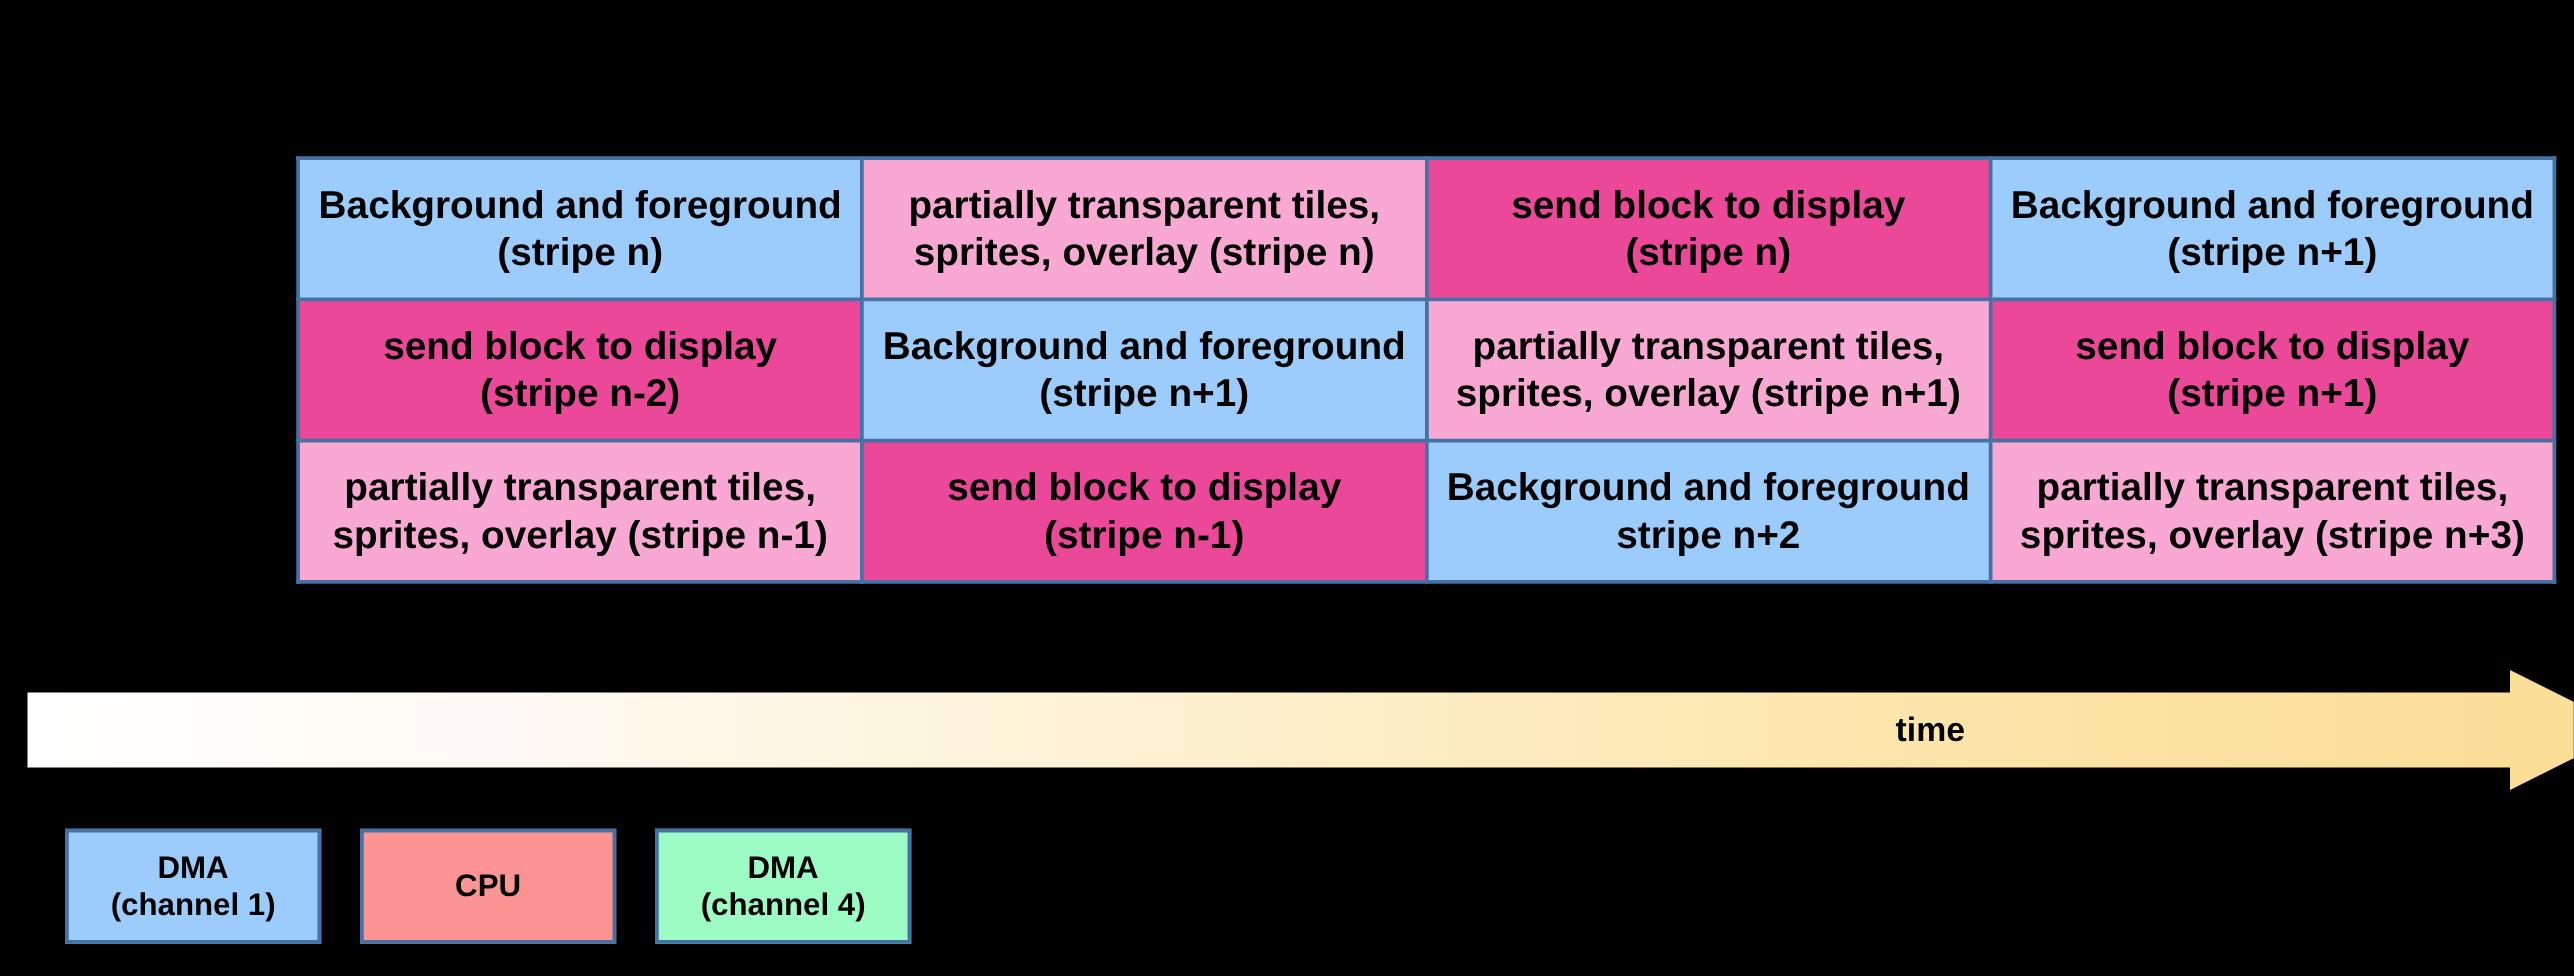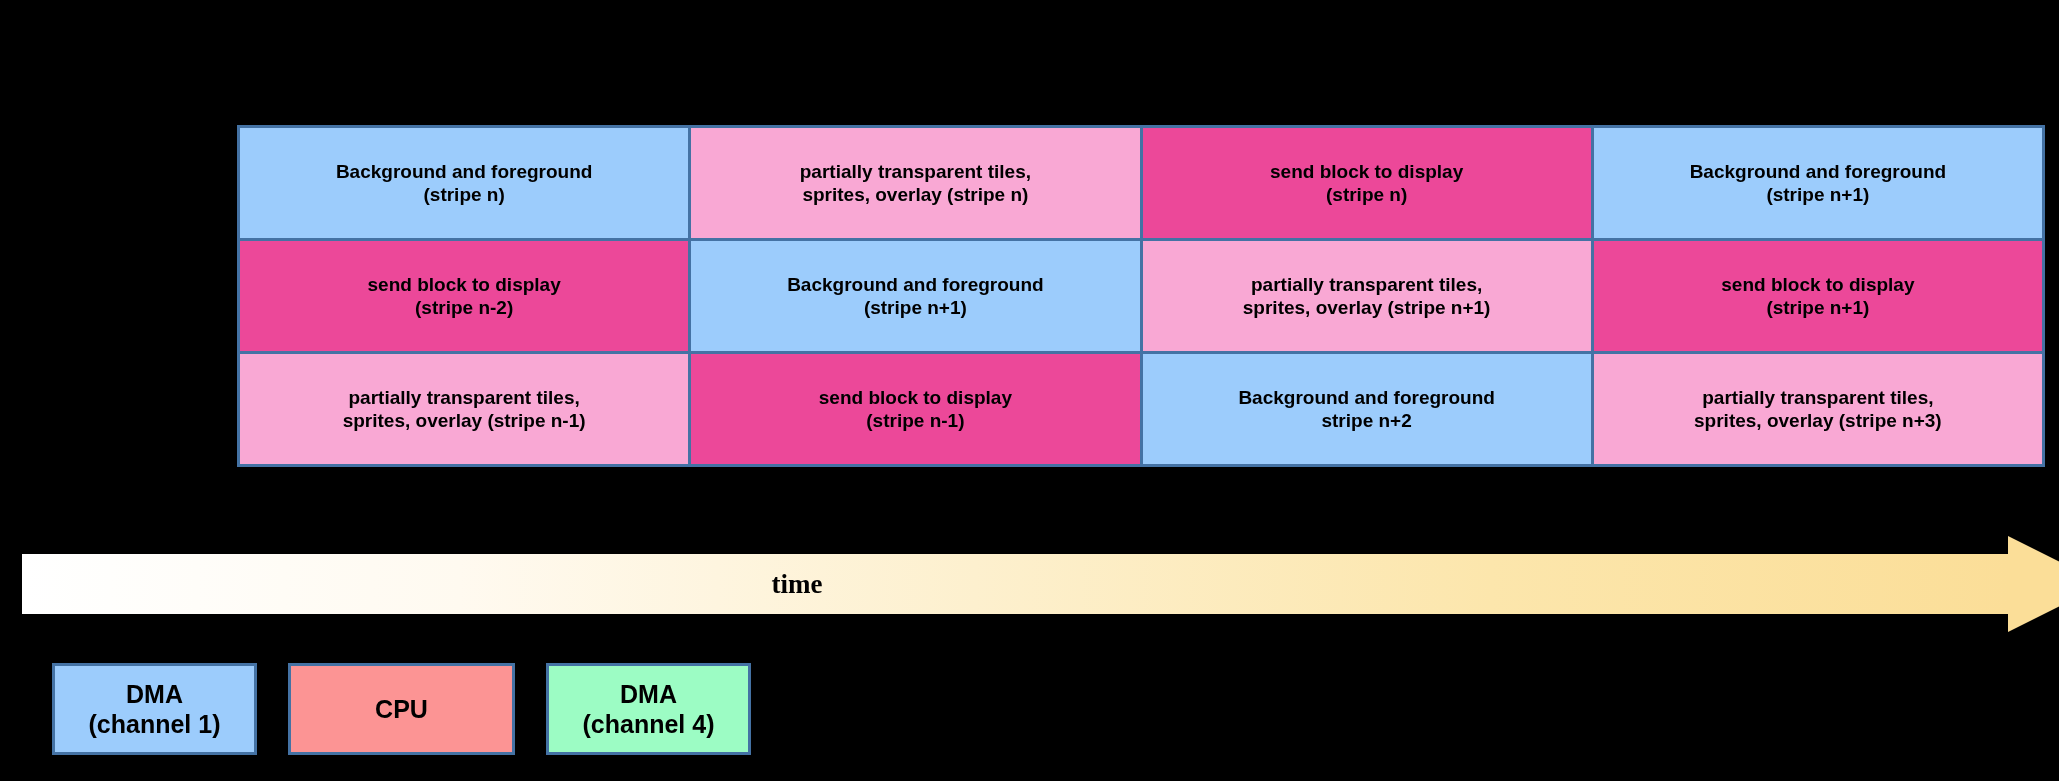--- a/index.html
+++ b/index.html
@@ -25,21 +25,21 @@
     table-layout: fixed;
   }
   #pipeline-table tr {
     height: 113px;
   }
   #pipeline-table td {
     border: 3px solid #4472A4;
     text-align: center;
     vertical-align: middle;
     font-weight: bold;
-    font-size: 19px;
+    font-size: 31px;
     line-height: 1.22;
     color: #000000;
     padding: 0 8px;
     box-sizing: border-box;
   }
   #pipeline-table td.c-blue  { background: #9CCCFC; }
   #pipeline-table td.c-pink  { background: #f9a8d4; margin-top: 42px; }
   #pipeline-table td.c-green { background: #ec4899; }
 
   .cell-line { display: block; white-space: nowrap; }
@@ -70,25 +70,25 @@
     border-bottom: 48px solid transparent;
     border-left: 96px solid #FBDE98;
   }
   #time-arrow-label {
     position: absolute;
     left: 0;
     top: 18px;
     width: 1550px;
     height: 60px;
     line-height: 60px;
-    text-align: center;
+    text-align: right;
     font-size: 27px;
     font-weight: bold;
     color: #000000;
-    font-family: Liberation Serif, serif;
+    font-family: Liberation Sans, sans-serif;
   }
 
   
   #legend {
     position: absolute;
     left: 52px;
     top: 663px;
     display: flex;
     align-items: flex-start;
     gap: 31px;
@@ -100,21 +100,21 @@
     align-items: center;
     justify-content: center;
     text-align: center;
     font-weight: bold;
     font-size: 25px;
     line-height: 1.22;
     color: #000000;
     height: 92px;
   }
   .legend-box.c-blue  { background: #9CCCFC; width: 205px; }
-  .legend-box.c-pink  { background: #FC9494; width: 227px; }
+  .legend-box.c-pink  { background: #FC9494; width: 205px; }
   .legend-box.c-green { background: #9CFCC4; width: 205px; }
 </style>
 </head>
 <body>
 
 <table id="pipeline-table">
   <tbody>
 
     <tr>
       <td class="c-blue">

